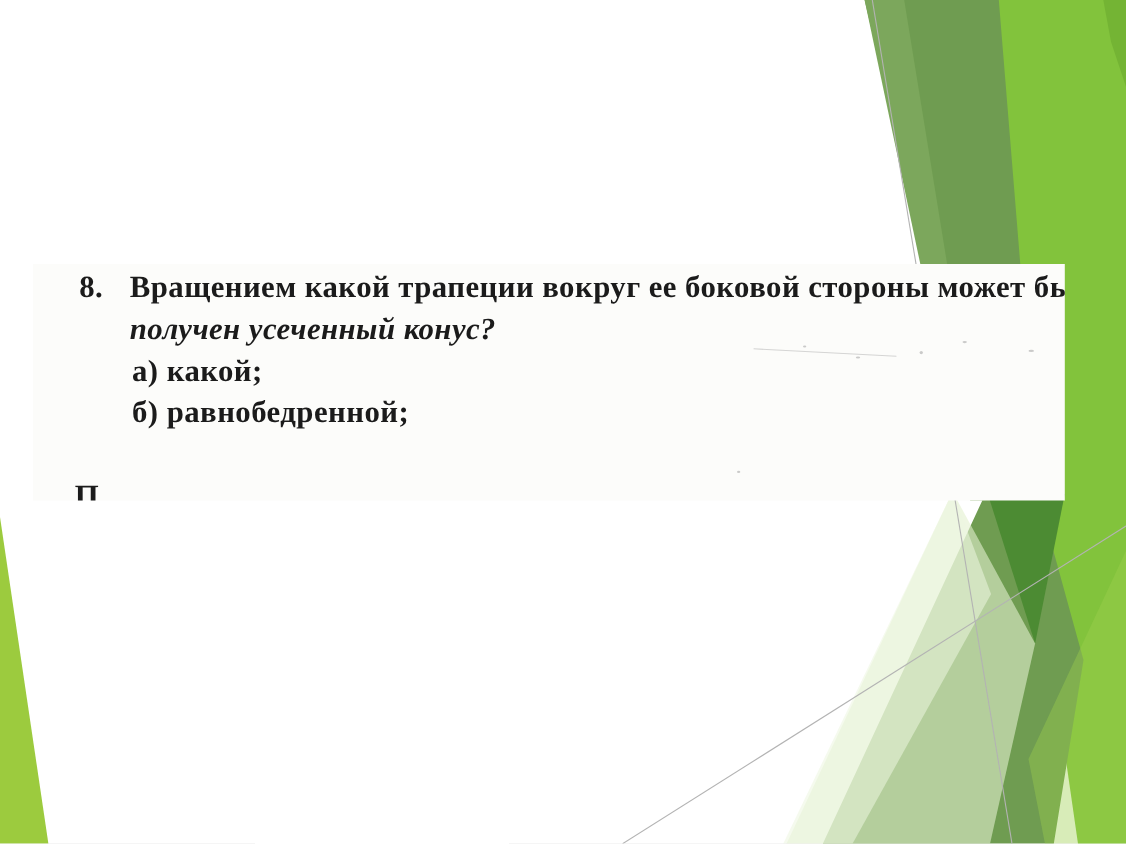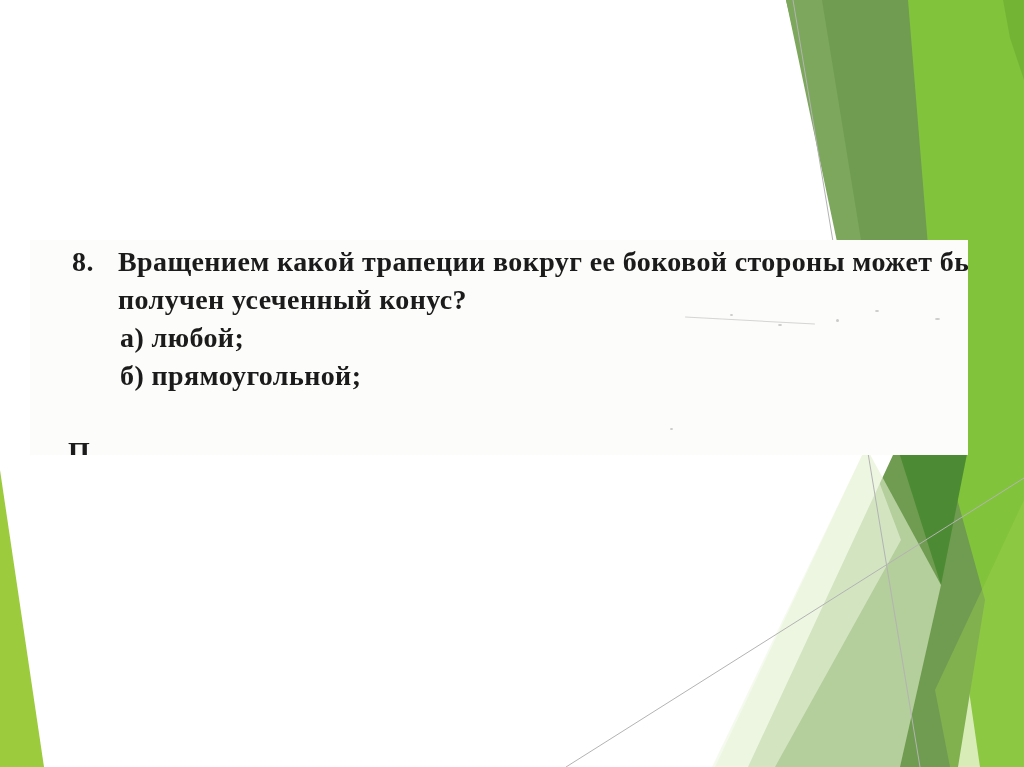--- a/index.html
+++ b/index.html
@@ -20,21 +20,21 @@
   .scanline{
     position:absolute;
     white-space:nowrap;
     font-size:28px;
     font-weight:bold;
     letter-spacing:0.4px;
     color:#1b1b1b;
   }
   .qnum{left:42px;top:6px;}
   .qline1{left:88px;top:6px;}
-  .qline2{left:88px;top:44px;}
+  .qline2{left:88px;top:44px;font-style:italic;}
   .opt-a{left:90px;top:82px;}
   .opt-b{left:90px;top:120px;}
   .opt-v{left:90px;top:158px;}
   .cutoff{left:38px;top:196px;}
   .speck{position:absolute;border-radius:50%;background:#8f8f8f;opacity:.45;}
   .sp1{left:700px;top:74px;width:3px;height:2px;}
   .sp2{left:748px;top:84px;width:4px;height:2px;}
   .sp3{left:806px;top:79px;width:3px;height:3px;}
   .sp4{left:845px;top:70px;width:4px;height:2px;}
   .sp5{left:640px;top:188px;width:3px;height:2px;}
@@ -69,22 +69,22 @@
     <line stroke-width="1" x1="793" y1="0" x2="920" y2="767" stroke="#B3B3B3"></line>
     <line stroke-width="1" x1="1024" y1="478" x2="566" y2="767" stroke="#B3B3B3"></line>
 
     <polygon points="0,470 44,767 0,767" fill="#9CCB3E"></polygon>
   </svg>
 
   <div class="scanbox">
     <span class="scanline qnum">8.</span>
     <span class="scanline qline1">Вращением какой трапеции вокруг ее боковой стороны может быть</span>
     <span class="scanline qline2">получен усеченный конус?</span>
-    <span class="scanline opt-a">а) любой;</span>
-    <span class="scanline opt-b">б) прямоугольной;</span>
+    <span class="scanline opt-a">а) какой;</span>
+    <span class="scanline opt-b">б) равнобедренной;</span>
     <span class="scanline cutoff">П</span>
 
     <span class="speck sp1"></span>
     <span class="speck sp2"></span>
     <span class="speck sp3"></span>
     <span class="speck sp4"></span>
     <span class="speck sp5"></span>
     <span class="speck sp6"></span>
     <span class="streak"></span>
   </div>

